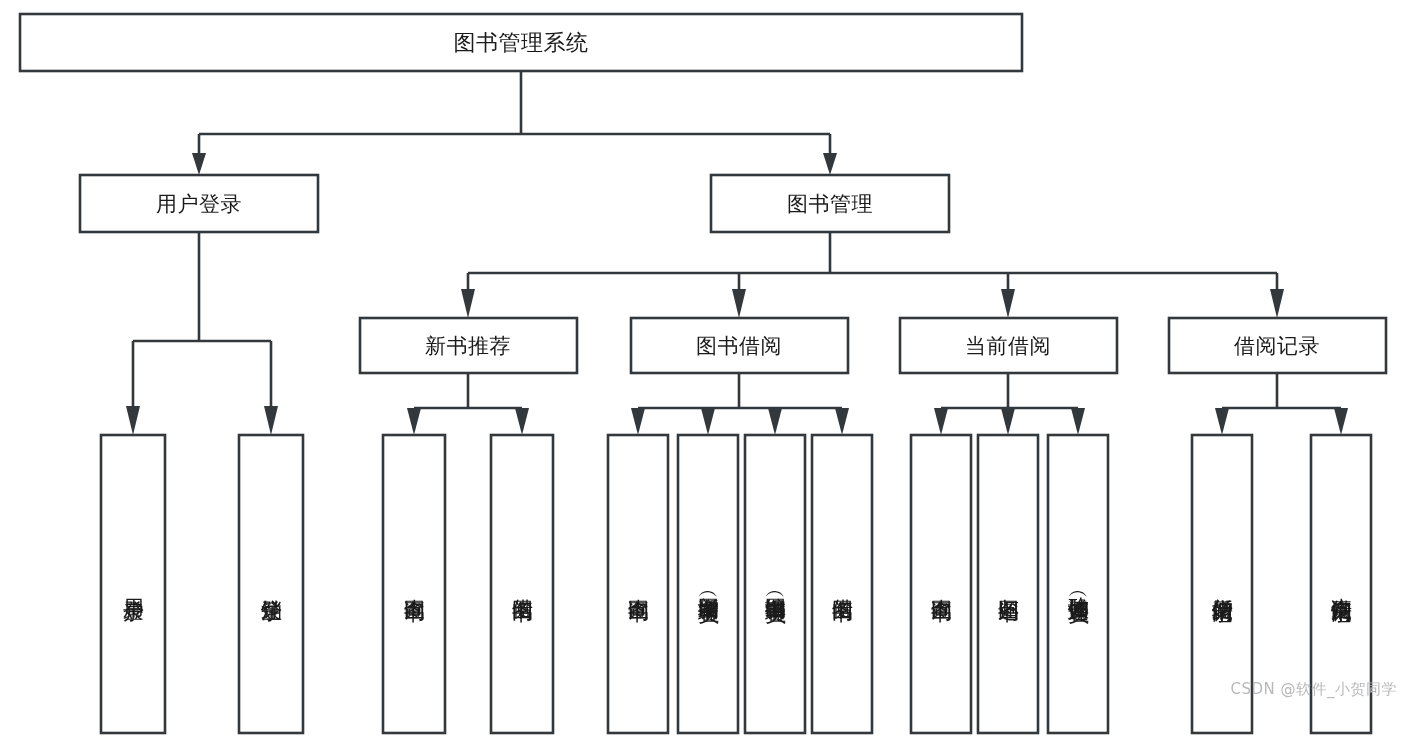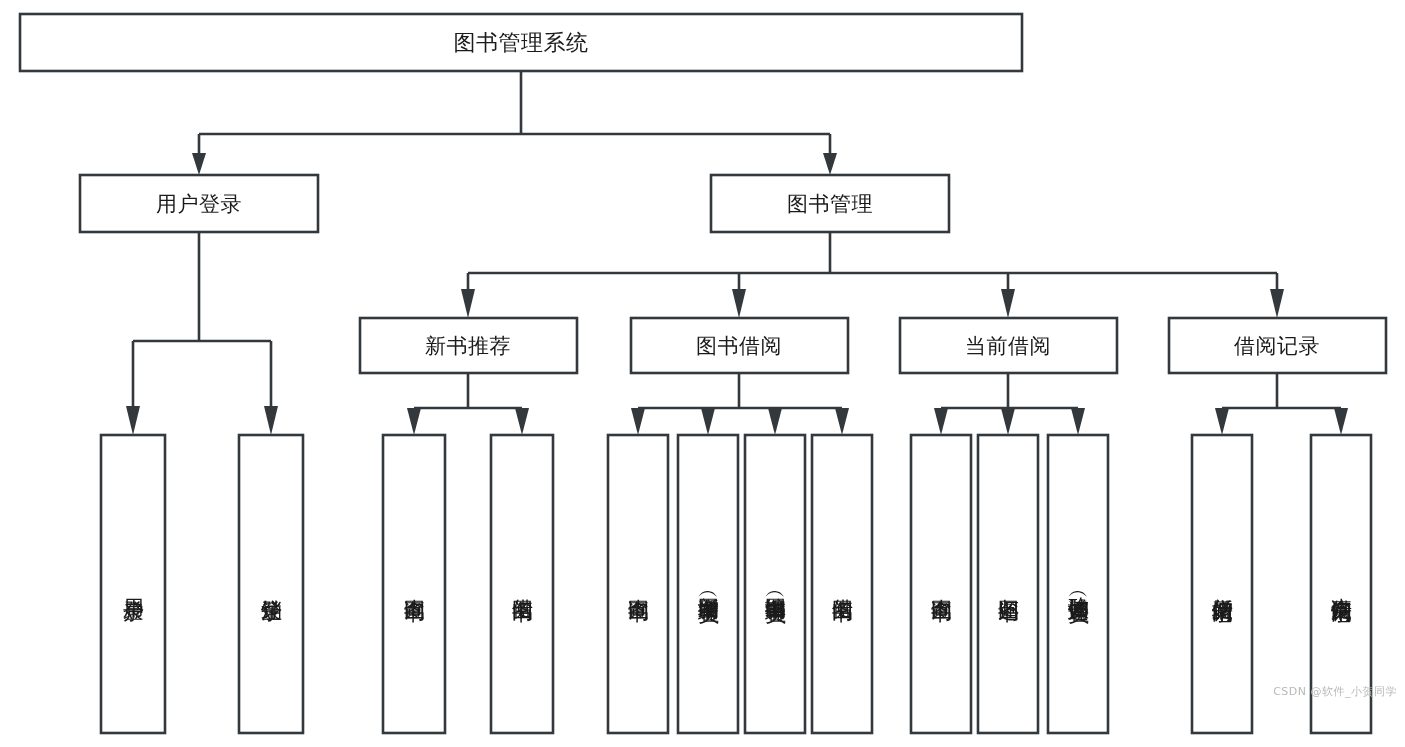--- a/index.html
+++ b/index.html
@@ -72,21 +72,21 @@
     align-items: center;
     justify-content: center;
     pointer-events: none;
     letter-spacing: 1px;
   }
   .watermark {
     position: absolute;
     right: 8px;
     bottom: 4px;
     font-family: "DejaVu Sans", "Liberation Sans", sans-serif;
-    font-size: 11px;
+    font-size: 15px;
     color: #b9b9b9;
     white-space: nowrap;
     letter-spacing: 0.5px;
   }
 </style>
 </head>
 <body>
 
 <div id="diagram-root">
 

